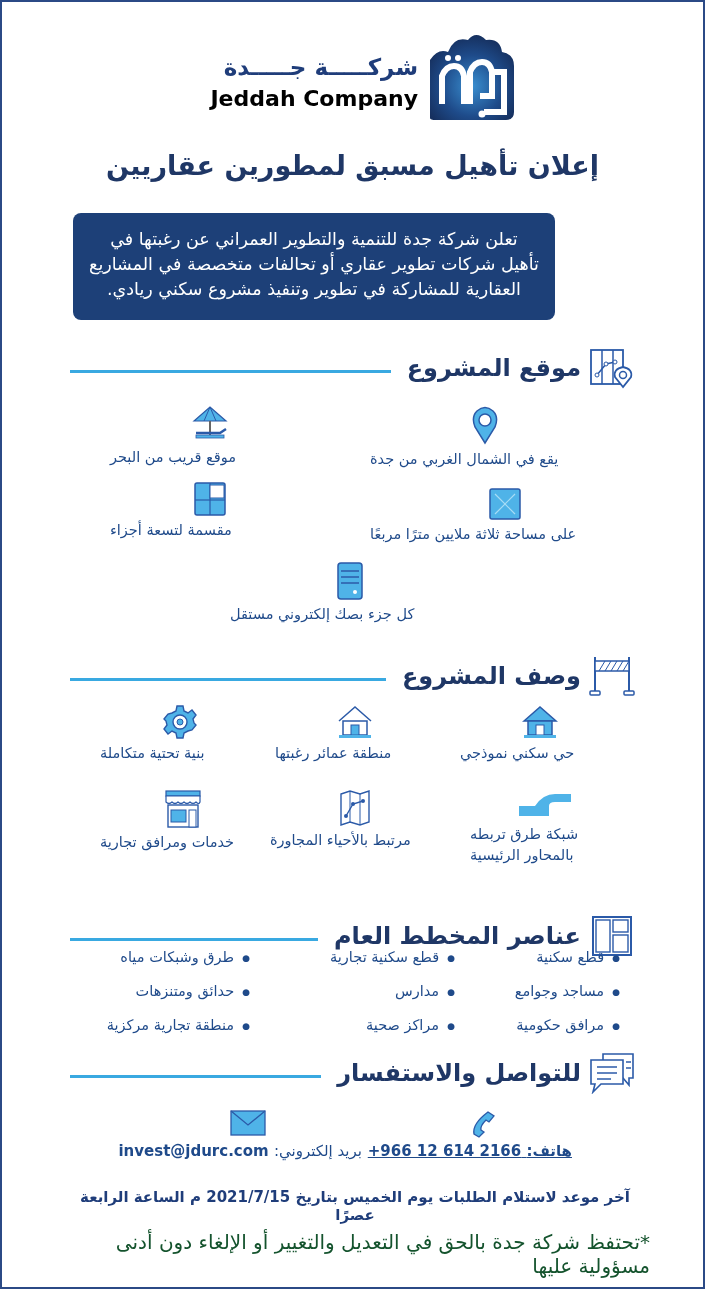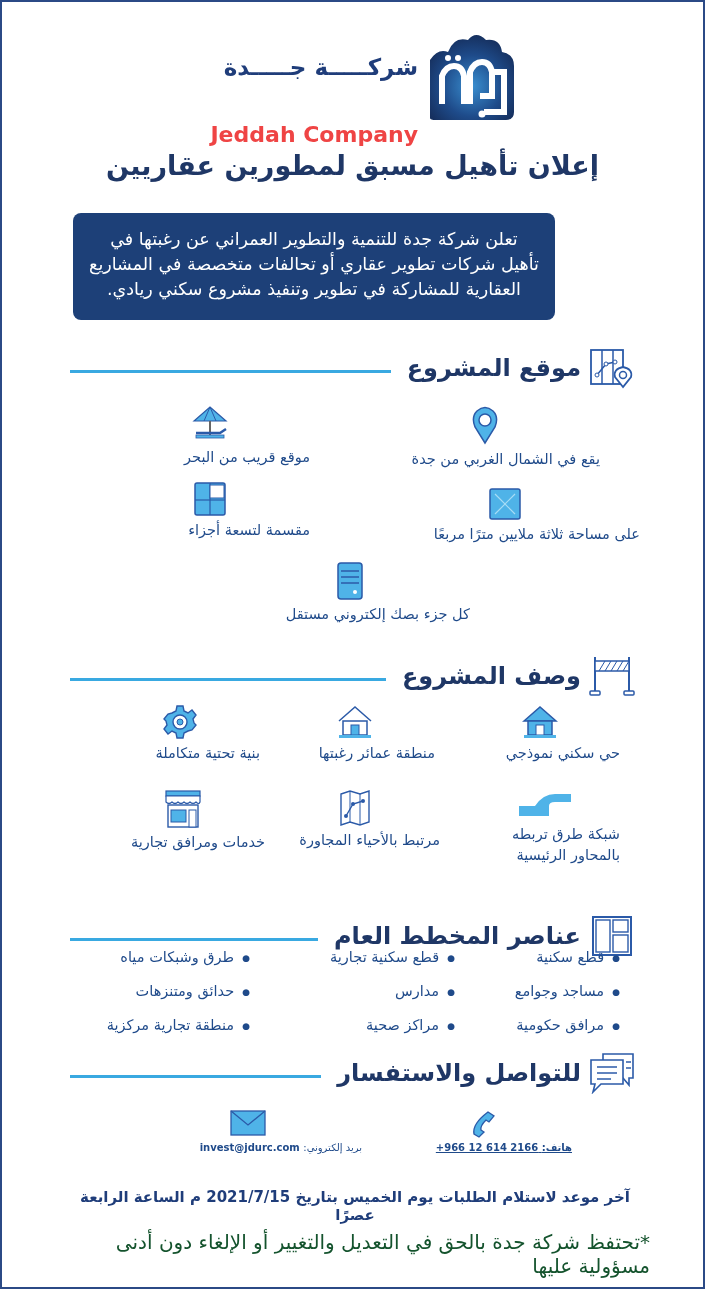--- a/index.html
+++ b/index.html
@@ -3,40 +3,40 @@
 <meta charset="utf-8">
 <style>
   * { box-sizing: border-box; margin: 0; padding: 0; }
   html, body { width: 705px; height: 1289px; background: #fff; }
   body { font-family: "DejaVu Sans", sans-serif; color: #1d3a6e; position: relative; overflow: hidden; }
   .frame { position: absolute; left: 0; top: 0; width: 705px; height: 1289px; border: 2px solid #2b4a86; }
   .abs { position: absolute; }
 
   
   .logo-ar { left: 200px; top: 50px; width: 218px; text-align: right; font-size: 23px; font-weight: bold; color: #1f3d7a; letter-spacing: 2px; direction: rtl; line-height: 34px; }
-  .logo-en { left: 196px; top: 85px; width: 222px; text-align: right; font-size: 22px; font-weight: bold; color: #ef4444; line-height: 28px; font-family: "DejaVu Sans", sans-serif; margin-top: 36px; }
+  .logo-en { left: 196px; top: 85px; width: 222px; text-align: right; font-size: 22px; font-weight: bold; color: #000000; line-height: 28px; font-family: "DejaVu Sans", sans-serif; }
   .logo-mark { left: 424px; top: 30px; width: 94px; height: 94px; }
 
   .main-title { left: 60px; top: 150px; width: 585px; text-align: center; font-size: 27px; font-weight: bold; color: #1f3766; direction: rtl; }
 
   .intro-box { left: 73px; top: 213px; width: 482px; height: 107px; background: #1d4078; border-radius: 8px; color: #fff; direction: rtl; text-align: center; font-size: 17.5px; line-height: 25px; padding: 14px 16px; }
 
   .section-head { right: 70px; width: 565px; height: 40px; display: flex; align-items: center; direction: rtl; }
   .section-icon { width: 46px; height: 42px; flex: 0 0 46px; margin-left: 8px; }
   .section-title { font-size: 24px; font-weight: bold; color: #1f3766; white-space: nowrap; margin-left: 16px; }
   .section-line { flex: 1; height: 3px; background: #39a9e1; margin-top: 6px; }
 
-  .feature { text-align: right; direction: rtl; font-size: 14.5px; color: #1f4a8a; }
+  .feature { text-align: left; direction: rtl; font-size: 14.5px; color: #1f4a8a; }
   .feature .ico { display: block; margin: 0 auto 6px auto; }
 
   .bullets { direction: rtl; font-size: 14.5px; color: #1f4a8a; }
   .bullets li { list-style: none; height: 34px; line-height: 34px; white-space: nowrap; }
   .bullets li::before { content: "●"; font-size: 9px; color: #1f4a8a; margin-left: 8px; vertical-align: middle; }
 
-  .contact { direction: rtl; font-size: 10px; font-weight: bold; color: #1f4a8a; white-space: nowrap; }
+  .contact { direction: rtl; font-size: 15px; font-weight: bold; color: #1f4a8a; white-space: nowrap; }
   .deadline { left: 60px; top: 1188px; width: 590px; text-align: center; direction: rtl; font-size: 15px; font-weight: bold; color: #1f3d7a; }
   .disclaimer { left: 60px; top: 1230px; width: 590px; text-align: right; direction: rtl; font-size: 20px; color: #14532d; }
 </style>
 </head>
 <body>
 
 <div class="frame"></div>
 
 <div class="abs logo-ar">شركـــــة جـــــدة</div>
 <div class="abs logo-en">Jeddah Company</div>

